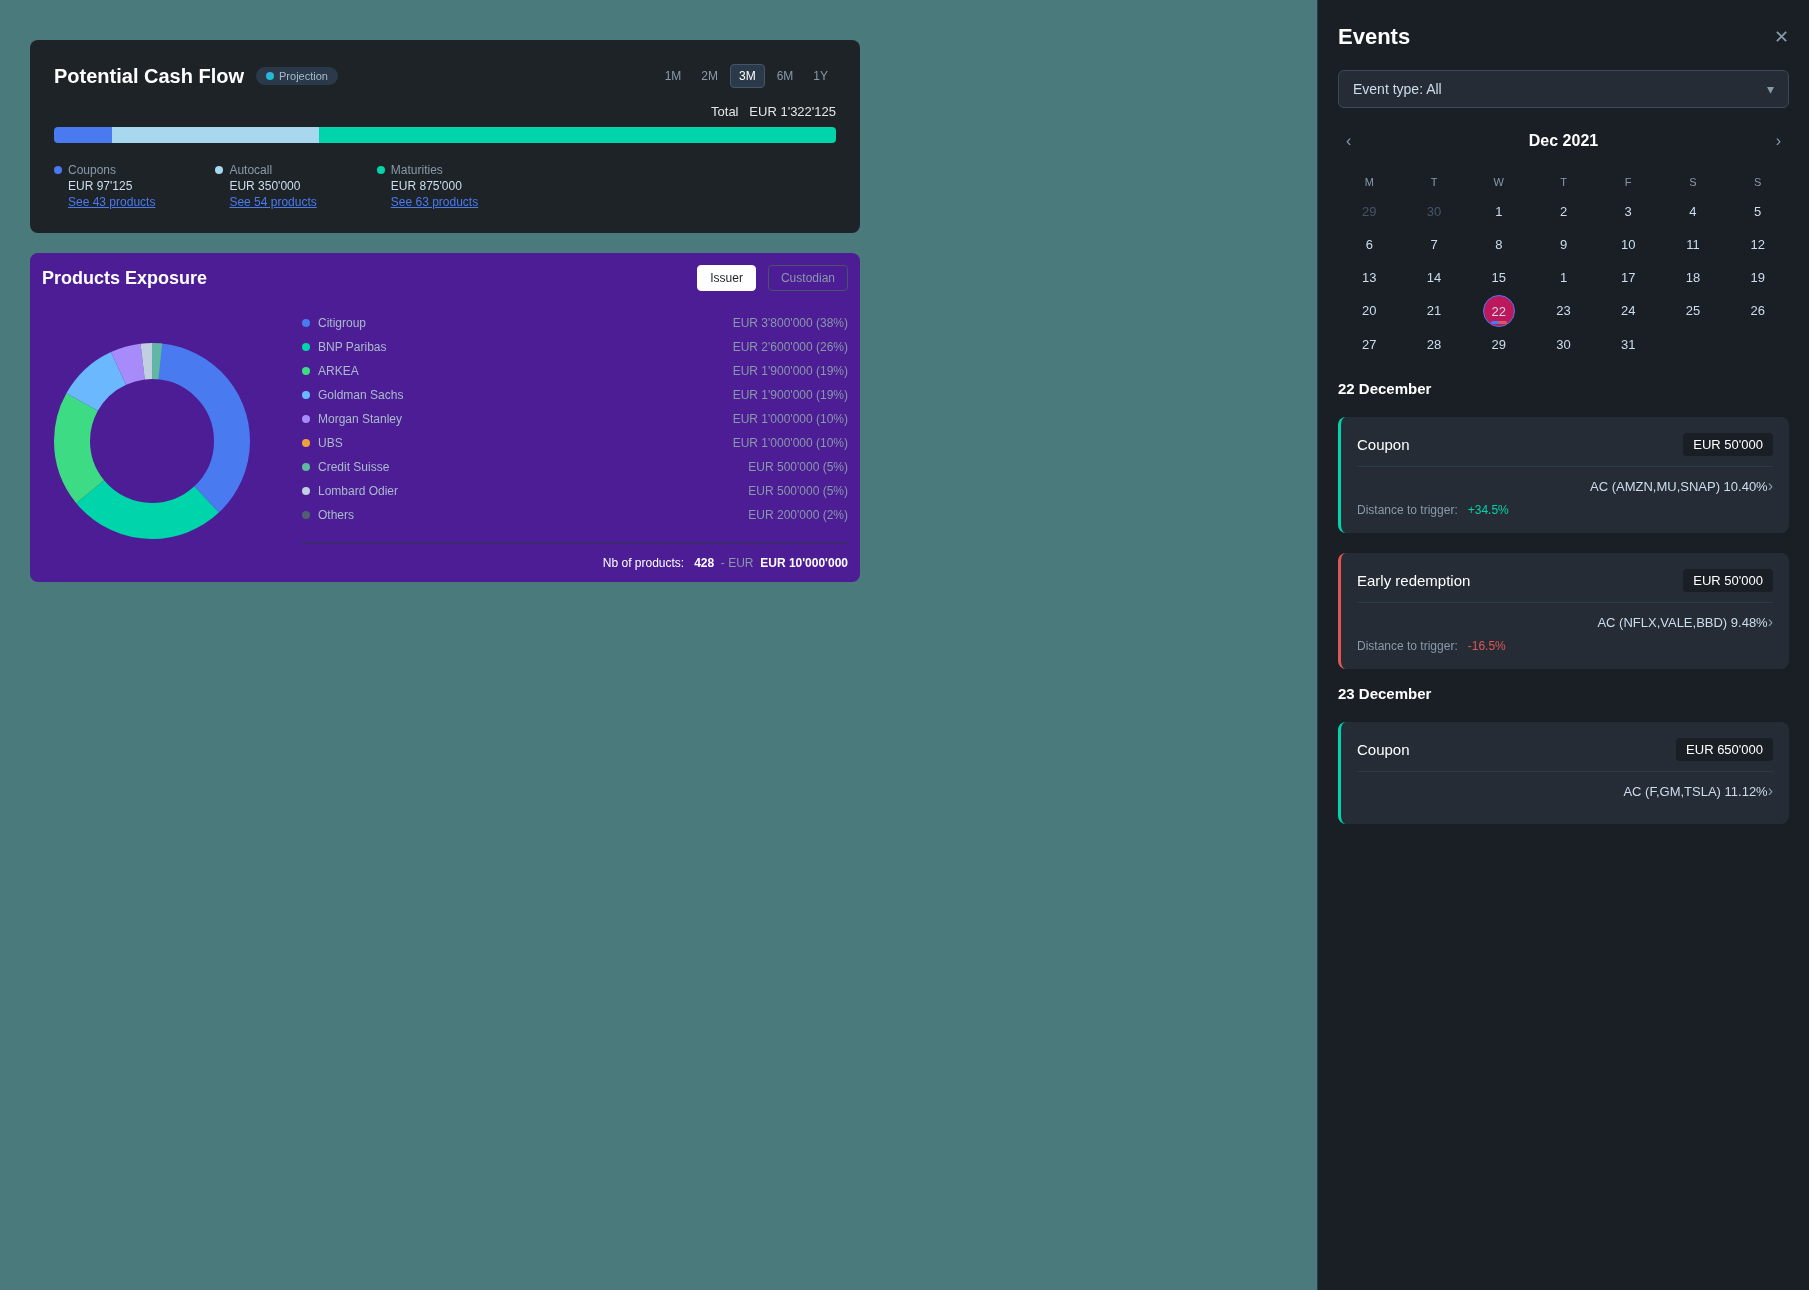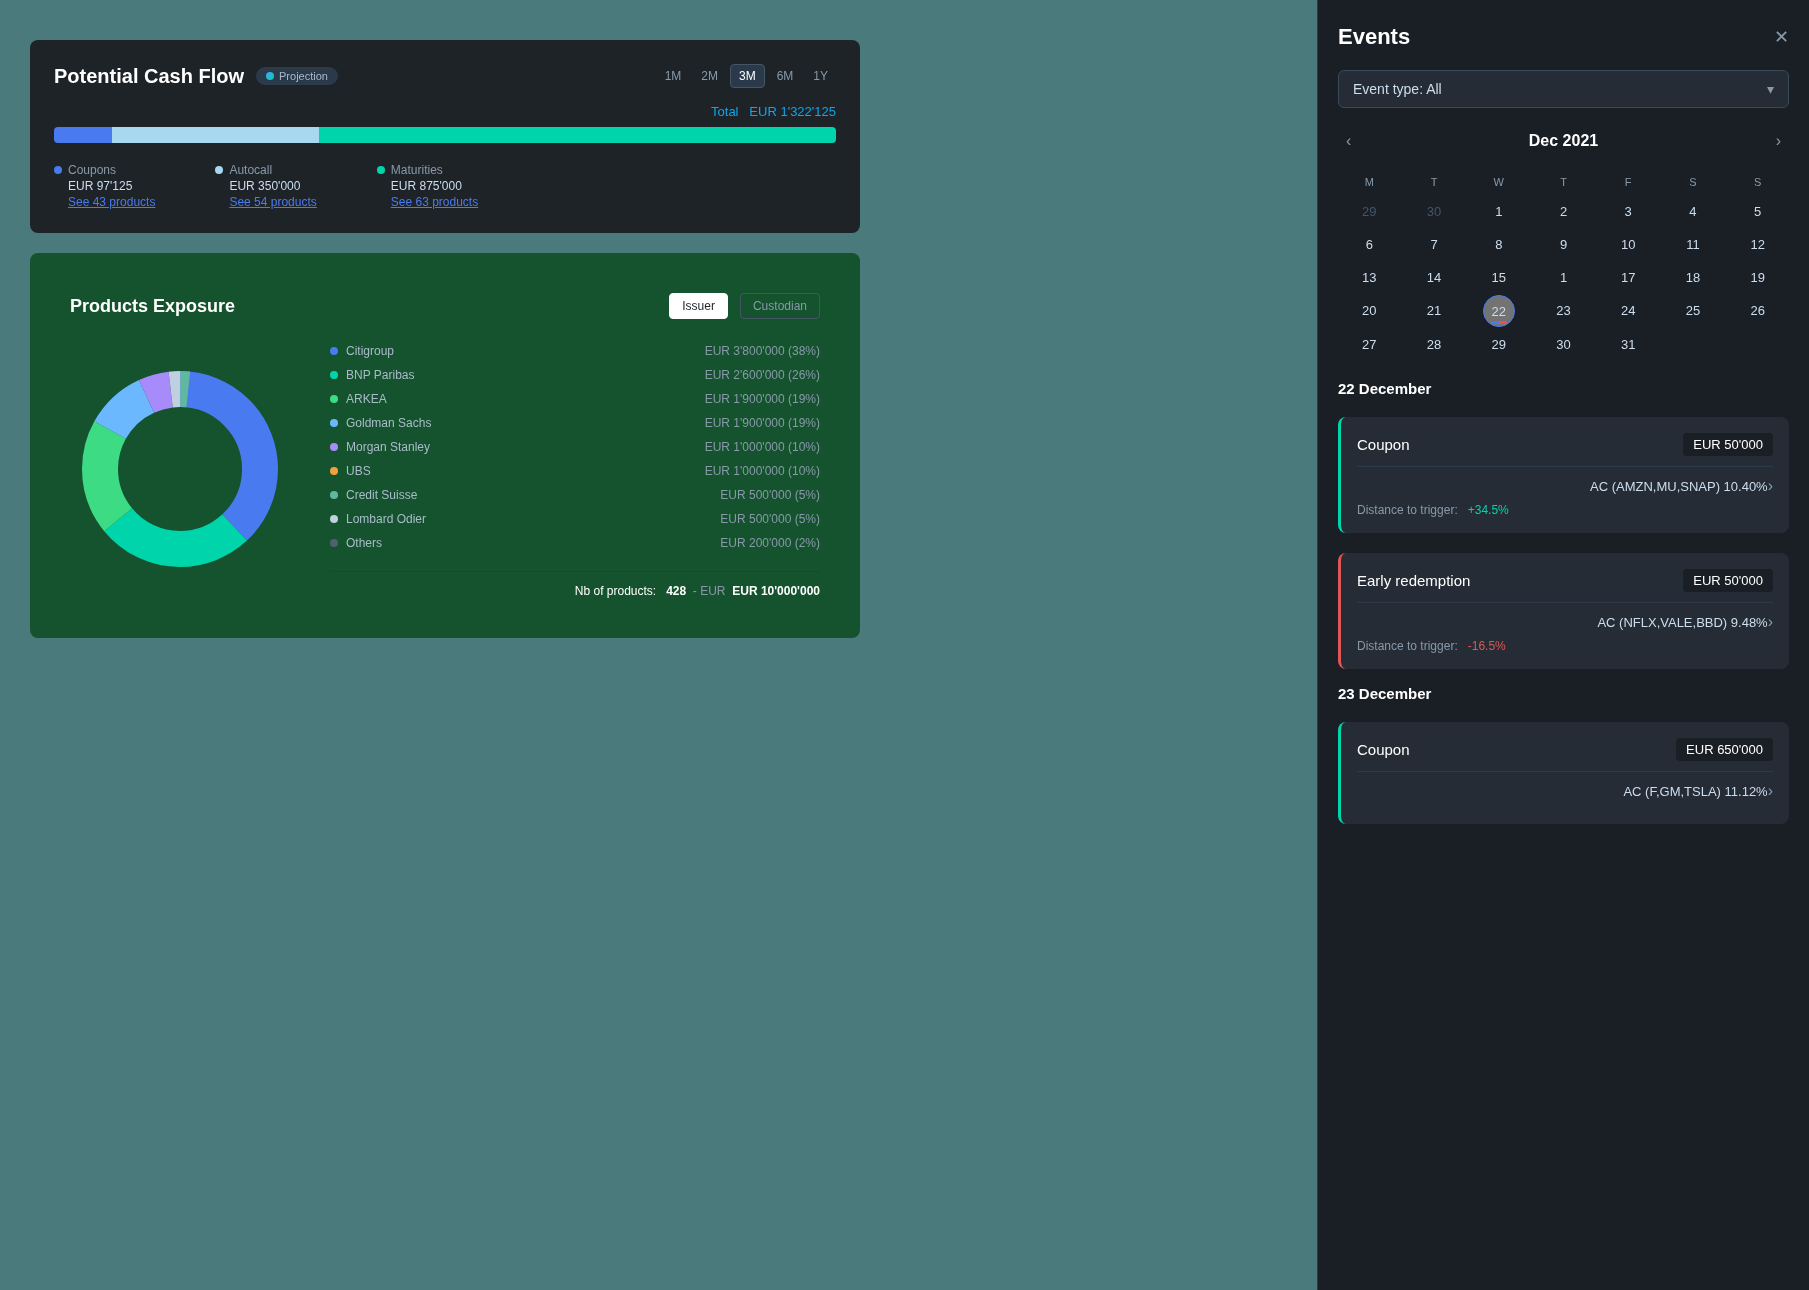--- a/index.html
+++ b/index.html
@@ -85,21 +85,21 @@
     }
 
     .cash-flow-total {
       text-align: right;
       font-size: 13px;
       color: #8899aa;
       margin-bottom: 8px;
     }
 
     .cash-flow-total span {
-      color: #0ea5e9;
+      color: #e5e5e5;
       font-weight: 500;
     }
 
     
     .progress-bar-container {
       width: 100%;
       height: 16px;
       border-radius: 4px;
       overflow: hidden;
       display: flex;
@@ -163,23 +163,23 @@
     .legend-link {
       font-size: 12px;
       color: #4a7af0;
       padding-left: 14px;
       cursor: pointer;
       text-decoration: underline;
     }
 
     
     .products-card {
-      background: #14532d;
+      background: #4c1d95;
       border-radius: 8px;
-      padding: 40px;
+      padding: 12px;
       margin-left: 10px;
     }
 
     .products-header {
       display: flex;
       align-items: center;
       justify-content: space-between;
       margin-bottom: 20px;
     }
 
@@ -379,21 +379,21 @@
       cursor: pointer;
       border-radius: 4px;
       position: relative;
     }
 
     .cal-day.other-month {
       color: #445566;
     }
 
     .cal-day.today {
-      background: #737373;
+      background: #be185d;
       border: 1px solid #4a7af0;
       border-radius: 50%;
       width: 32px;
       height: 32px;
       display: flex;
       align-items: center;
       justify-content: center;
       margin: auto;
     }
 

